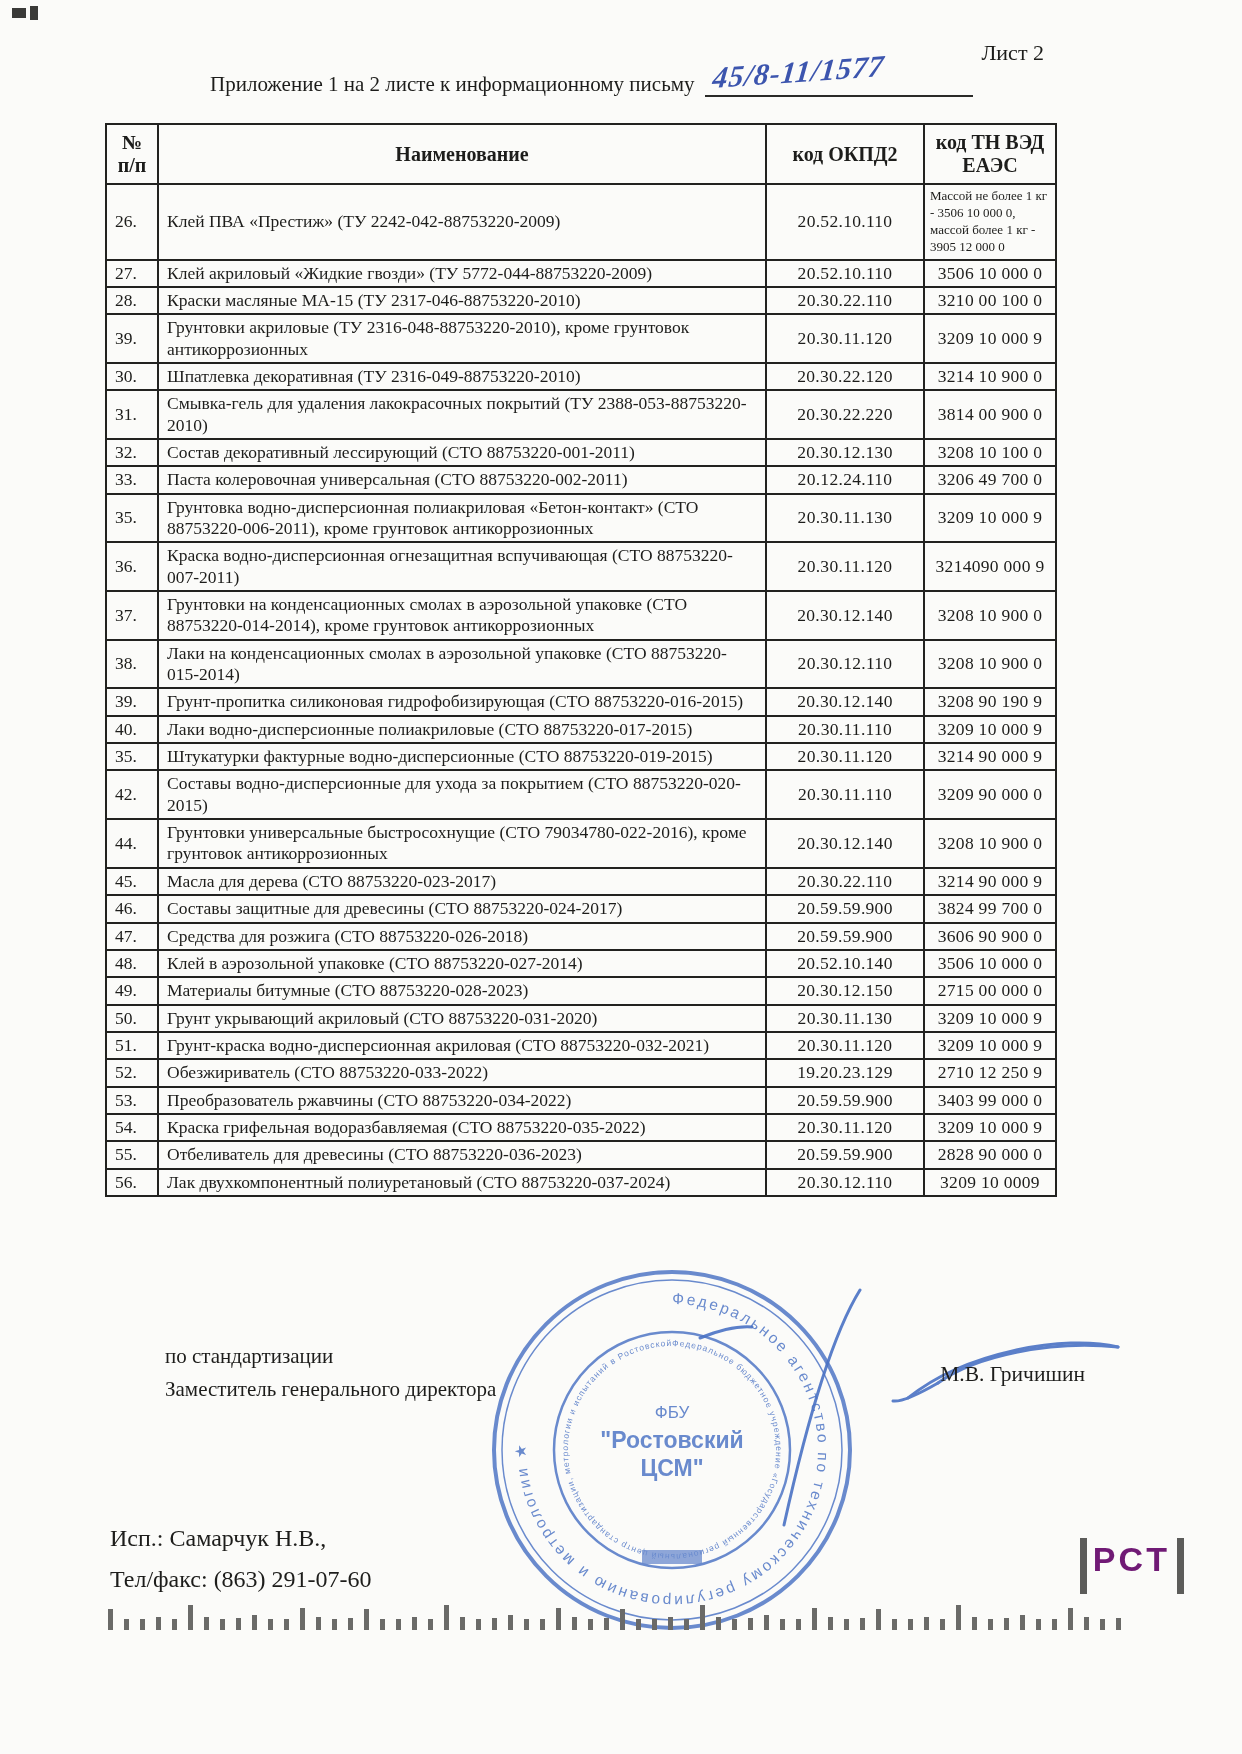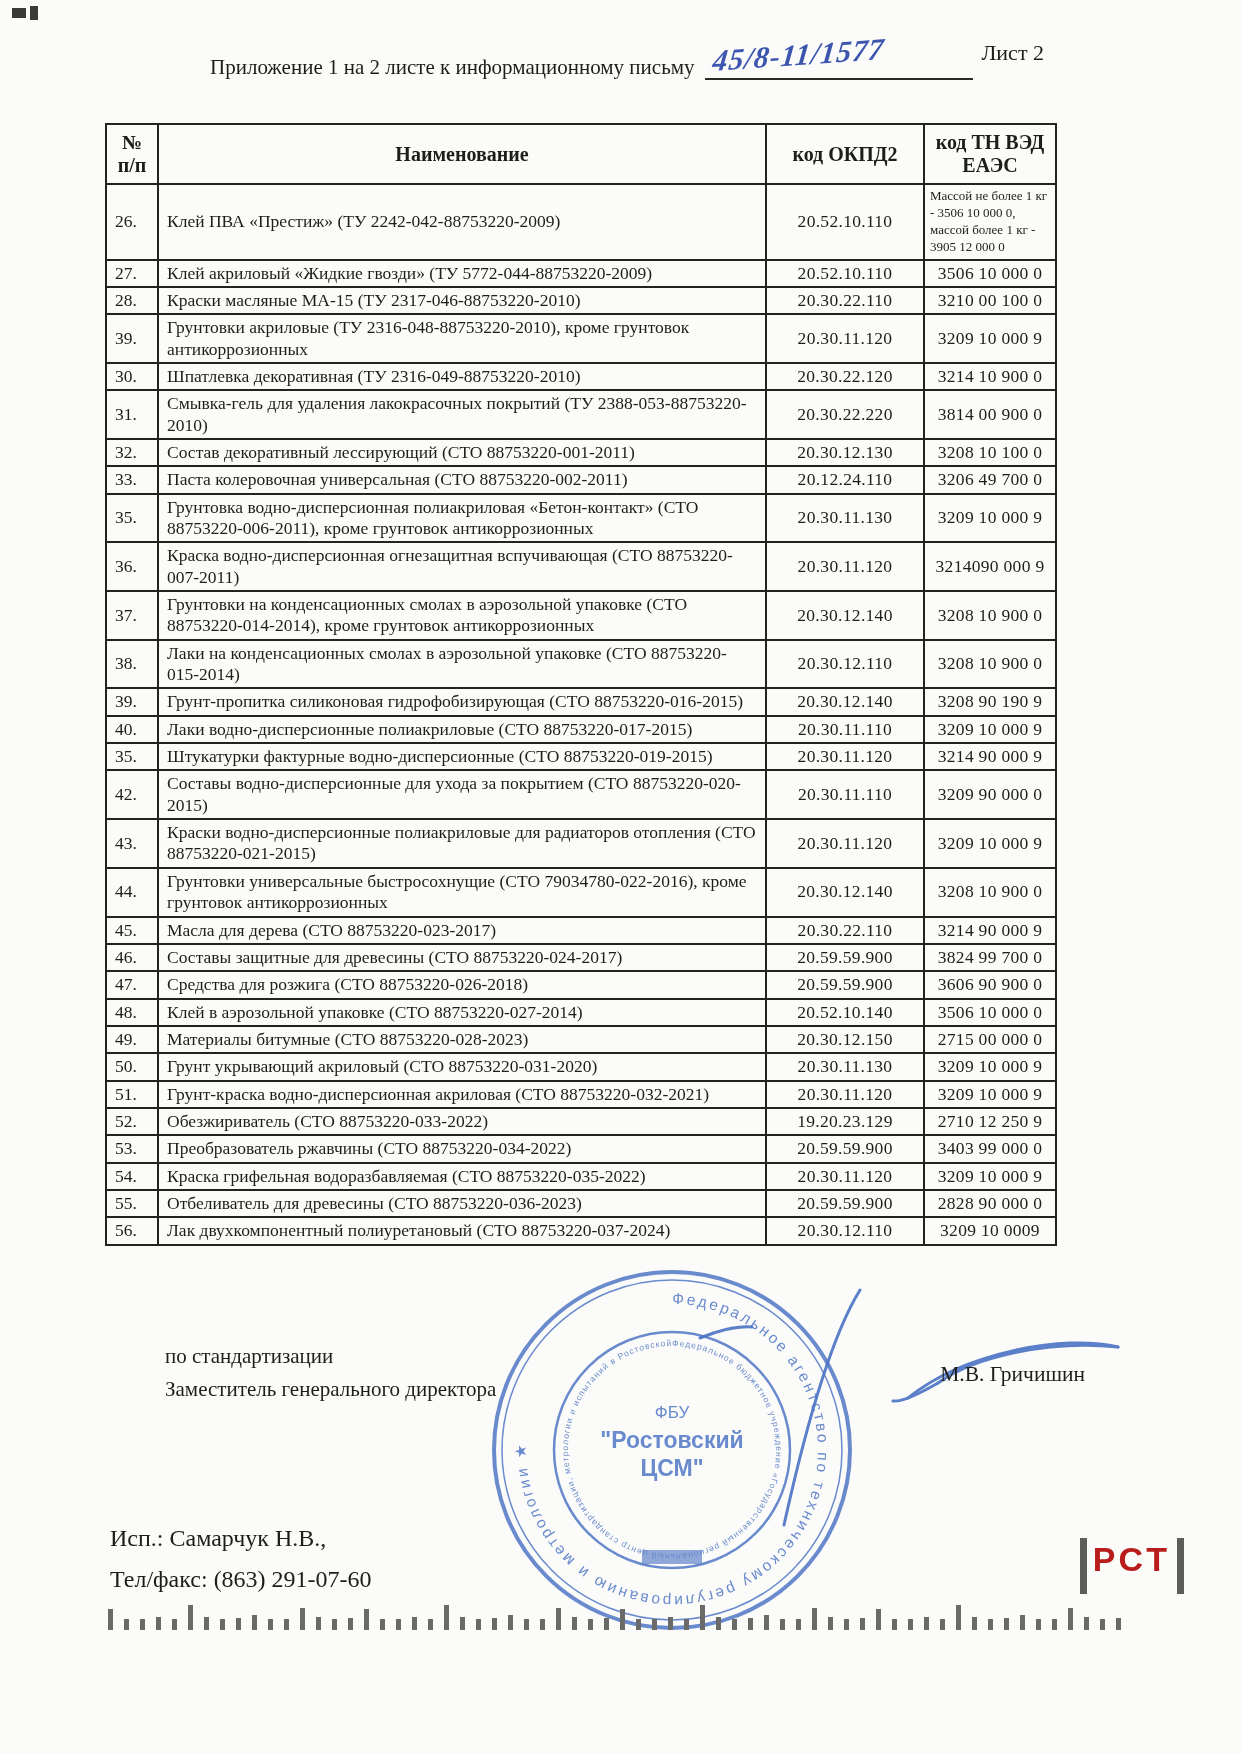--- a/index.html
+++ b/index.html
@@ -11,21 +11,21 @@
     overflow:hidden;
     font-family:"Liberation Serif","DejaVu Serif",serif;
     color:#1d1d1b;
   }
   
   .sheet-label{
     position:absolute;top:40px;right:198px;
     font-size:22px;
   }
   .applique-line{
-    position:absolute;top:52px;left:210px;
+    position:absolute;top:69px;left:210px;
     font-size:21px;white-space:nowrap;
     display:flex;align-items:flex-end;
   }
   .blank-line{
     position:relative;display:inline-block;
     width:268px;height:26px;margin-left:10px;
     border-bottom:2px solid #2a2a28;
   }
   .handwritten{
     position:absolute;left:6px;bottom:0px;
@@ -85,21 +85,21 @@
   }
   
   .tick-strip{
     position:absolute;left:108px;top:1596px;width:1075px;height:34px;
     display:flex;align-items:flex-end;gap:11px;
   }
   .tick-strip i{display:block;width:5px;background:#6a6a68;}
   .rst-mark{
     position:absolute;right:58px;top:1538px;
     display:flex;align-items:center;gap:6px;
-    color:#b91c1c;
+    color:#701a75;
   }
   .rst-mark .bar{width:7px;height:56px;background:#5c5c5a;}
   .rst-mark .letters{
     font-family:"Liberation Sans","DejaVu Sans",sans-serif;
     font-weight:bold;font-size:34px;letter-spacing:4px;
     line-height:1;padding-bottom:14px;
   }
   .speck{position:absolute;background:#3a3a38;}
 </style>
 </head>
@@ -220,26 +220,20 @@
           <td class="c-num">35.</td>
           <td class="c-name">Штукатурки фактурные водно-дисперсионные (СТО 88753220-019-2015)</td>
           <td class="c-okpd">20.30.11.120</td>
           <td class="c-tnved">3214 90 000 9</td>
         </tr>
         <tr>
           <td class="c-num">42.</td>
           <td class="c-name">Составы водно-дисперсионные для ухода за покрытием (СТО 88753220-020-2015)</td>
           <td class="c-okpd">20.30.11.110</td>
           <td class="c-tnved">3209 90 000 0</td>
-        </tr>
-        <tr>
-          <td class="c-num">43.</td>
-          <td class="c-name">Краски водно-дисперсионные полиакриловые для радиаторов отопления (СТО 88753220-021-2015)</td>
-          <td class="c-okpd">20.30.11.120</td>
-          <td class="c-tnved">3209 10 000 9</td>
         </tr>
         <tr>
           <td class="c-num">44.</td>
           <td class="c-name">Грунтовки универсальные быстросохнущие (СТО 79034780-022-2016), кроме грунтовок антикоррозионных</td>
           <td class="c-okpd">20.30.12.140</td>
           <td class="c-tnved">3208 10 900 0</td>
         </tr>
         <tr>
           <td class="c-num">45.</td>
           <td class="c-name">Масла для дерева (СТО 88753220-023-2017)</td>

